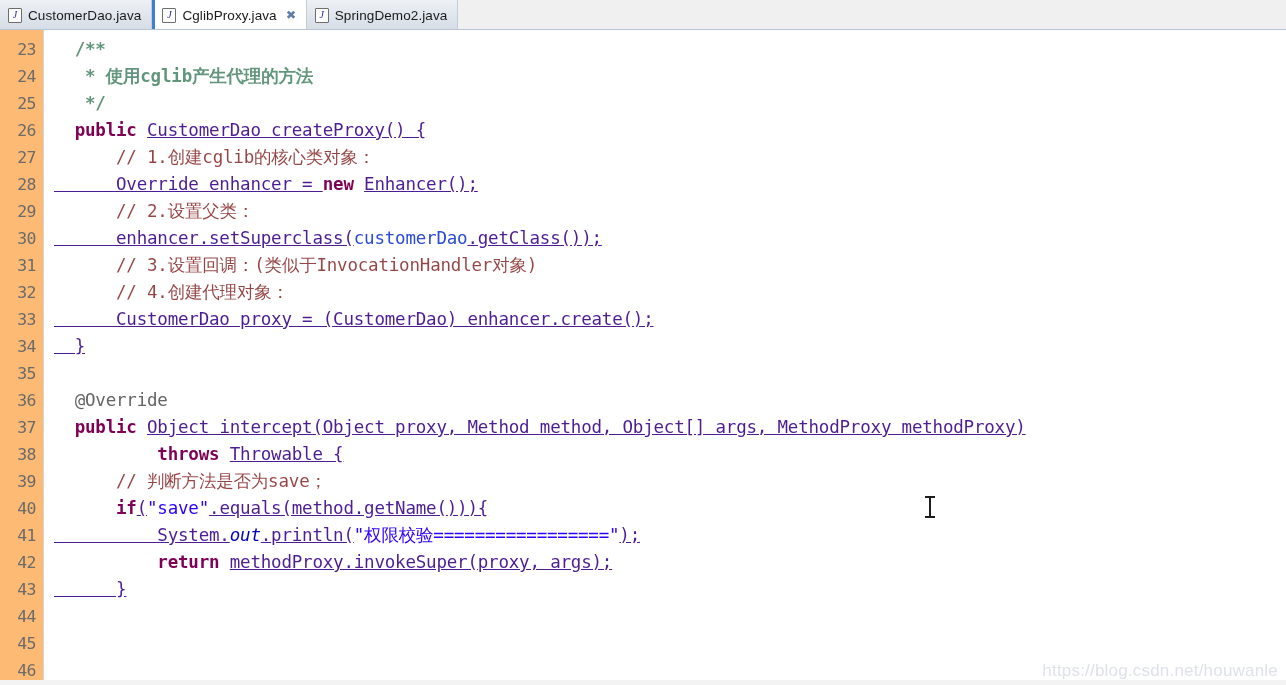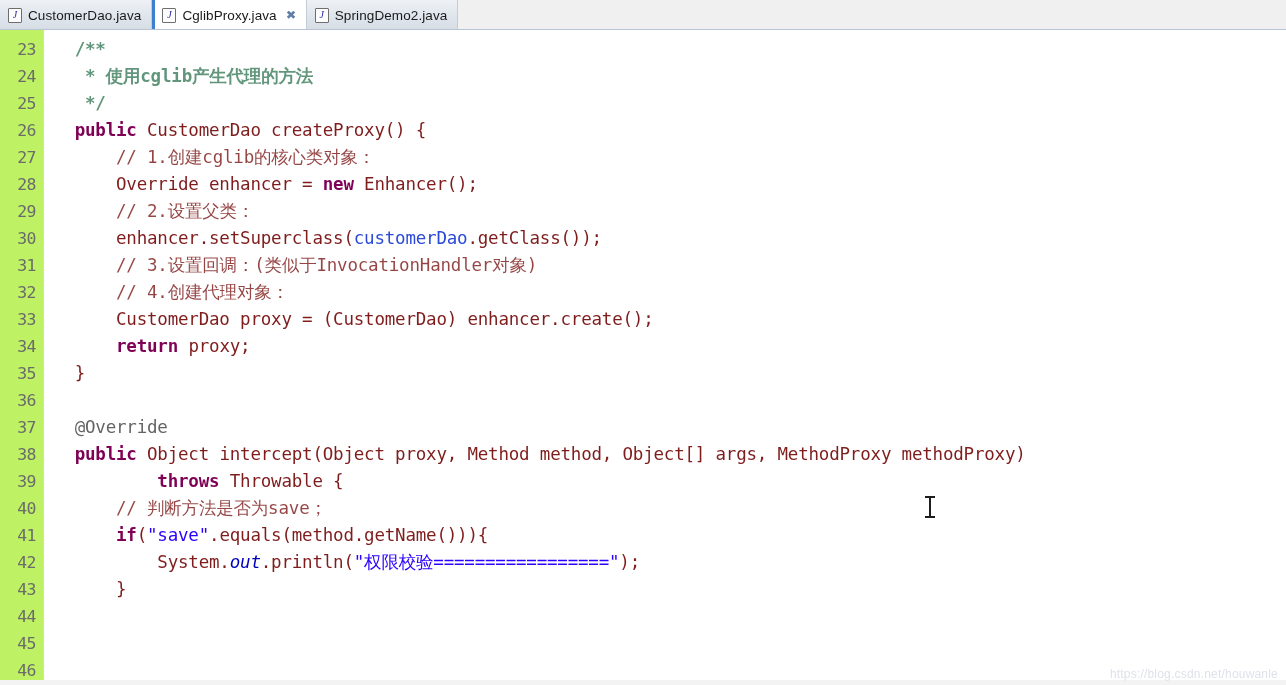--- a/index.html
+++ b/index.html
@@ -73,21 +73,21 @@
     position: relative;
     width: 1286px;
     height: 655px;
     background: #ffffff;
     display: flex;
     overflow: hidden;
   }
   #gutter {
     width: 44px;
     flex: none;
-    background: #bef264;
+    background: #fdba74;
     border-right: 1px solid #d6d6d6;
     padding-top: 6px;
     text-align: right;
   }
   .lineno {
     height: 27px;
     line-height: 27px;
     padding-right: 7px;
     font-family: "DejaVu Sans Mono", monospace;
     font-size: 16.5px;
@@ -110,21 +110,21 @@
     color: #141414;
     letter-spacing: -0.2px;
   }
 
   
   .kw      { color: #7f0055; font-weight: bold; }
   .cmt     { color: #7f1d1d; }
   .cmtb    { color: #3f7f5f; font-weight: bold; }
   .str     { color: #2a00ff; }
   .fld     { color: #0000c0; font-style: italic; }
-  .plain   { color: #7f1d1d; }
+  .plain   { color: #4c1d95; text-decoration: underline; }
   .ann     { color: #646464; }
   .blu     { color: #2a4ad7; }
 
   
   .cmt, .cmtb { opacity: .82; }
 
   
   #ibeam {
     position: absolute;
     left: 925px;
@@ -146,21 +146,21 @@
     left: 4px; top: 0; bottom: 0;
     width: 2px;
     background: #1d1d1d;
   }
 
   
   #watermark {
     position: absolute;
     right: 8px;
     bottom: 4px;
-    font-size: 12px;
+    font-size: 17px;
     color: #dfe2ea;
     font-family: "Liberation Sans", sans-serif;
     letter-spacing: .2px;
     user-select: none;
   }
 
   
   #bottomstrip {
     position: absolute;
     left: 0; bottom: 0;
@@ -220,29 +220,29 @@
       <div class="cline"><span class="cmtb">   * </span><span class="cmtb">使用cglib产生代理的方法</span></div>
       <div class="cline"><span class="cmtb">   */</span></div>
       <div class="cline"><span class="kw">  public </span><span class="plain">CustomerDao createProxy() {</span></div>
       <div class="cline"><span class="cmt">      // 1.创建cglib的核心类对象：</span></div>
       <div class="cline"><span class="plain">      Override enhancer = </span><span class="kw">new </span><span class="plain">Enhancer();</span></div>
       <div class="cline"><span class="cmt">      // 2.设置父类：</span></div>
       <div class="cline"><span class="plain">      enhancer.setSuperclass(</span><span class="blu">customerDao</span><span class="plain">.getClass());</span></div>
       <div class="cline"><span class="cmt">      // 3.设置回调：(类似于InvocationHandler对象)</span></div>
       <div class="cline"><span class="cmt">      // 4.创建代理对象：</span></div>
       <div class="cline"><span class="plain">      CustomerDao proxy = (CustomerDao) enhancer.create();</span></div>
-      <div class="cline"><span class="kw">      return </span><span class="plain">proxy;</span></div>
       <div class="cline"><span class="plain">  }</span></div>
       <div class="cline"><span class="plain"></span></div>
       <div class="cline"><span class="ann">  @Override</span></div>
       <div class="cline"><span class="kw">  public </span><span class="plain">Object intercept(Object proxy, Method method, Object[] args, MethodProxy methodProxy)</span></div>
       <div class="cline"><span class="kw">          throws </span><span class="plain">Throwable {</span></div>
       <div class="cline"><span class="cmt">      // 判断方法是否为save；</span></div>
       <div class="cline"><span class="kw">      if</span><span class="plain">(</span><span class="str">"save"</span><span class="plain">.equals(method.getName())){</span></div>
       <div class="cline"><span class="plain">          System.</span><span class="fld">out</span><span class="plain">.println(</span><span class="str">"权限校验================="</span><span class="plain">);</span></div>
+      <div class="cline"><span class="kw">          return </span><span class="plain">methodProxy.invokeSuper(proxy, args);</span></div>
       <div class="cline"><span class="plain">      }</span></div>
     </div>
 
   <div id="ibeam">
       <span></span>
     </div>
   <div id="bottomstrip"></div>
   <div id="watermark">https://blog.csdn.net/houwanle</div>
 </div>
 

